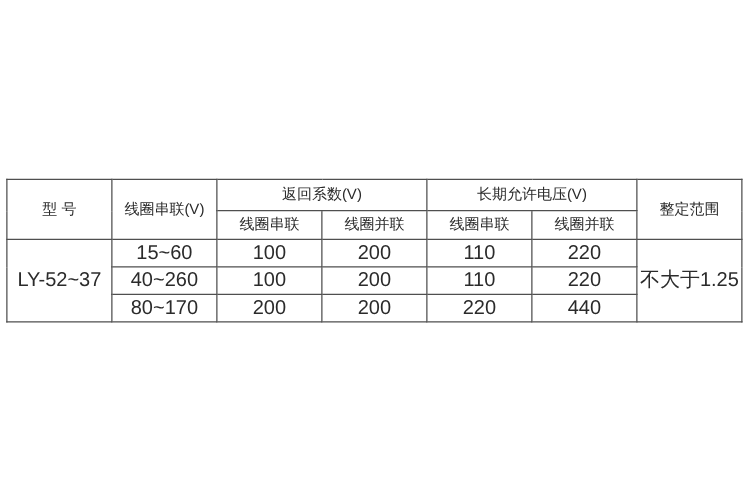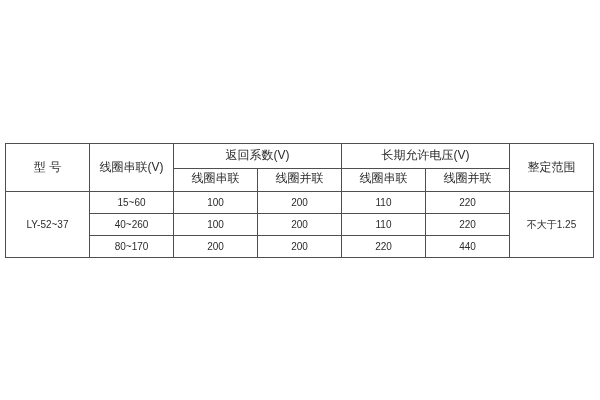--- a/index.html
+++ b/index.html
@@ -29,23 +29,23 @@
     vertical-align: middle;
     color: #2b2b2b;
     font-weight: normal;
     padding: 0;
     font-size: 12px;
     line-height: 1.1;
     white-space: nowrap;
     overflow: hidden;
   }
   tr.header-row-1 { height: 25px; }
-  tr.header-row-2 { height: 23px; font-family: Liberation Mono, monospace; }
+  tr.header-row-2 { height: 23px; }
   tr.data-row     { height: 22px; }
-  tr.data-row td  { font-size: 10px; }
+  tr.data-row td  { font-size: 16px; }
 </style>
 </head>
 <body>
 
 <table class="spec">
   <colgroup>
     <col style="width:84px">
       <col style="width:84px">
       <col style="width:84px">
     <col style="width:84px">

